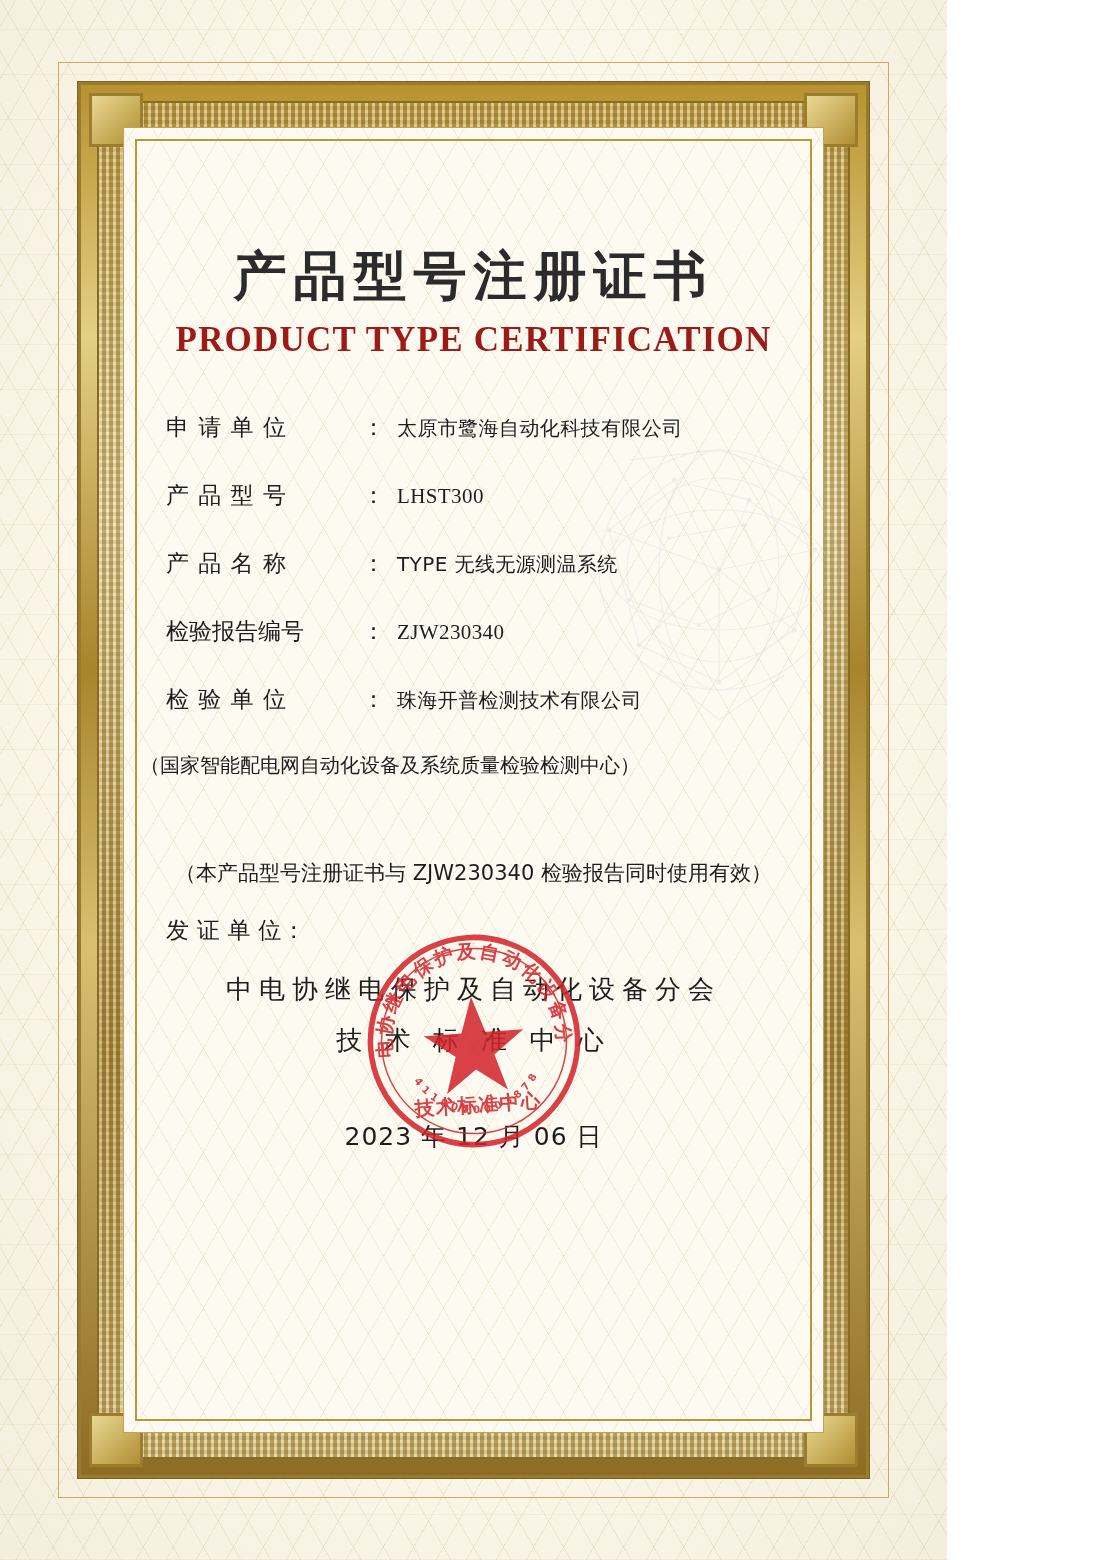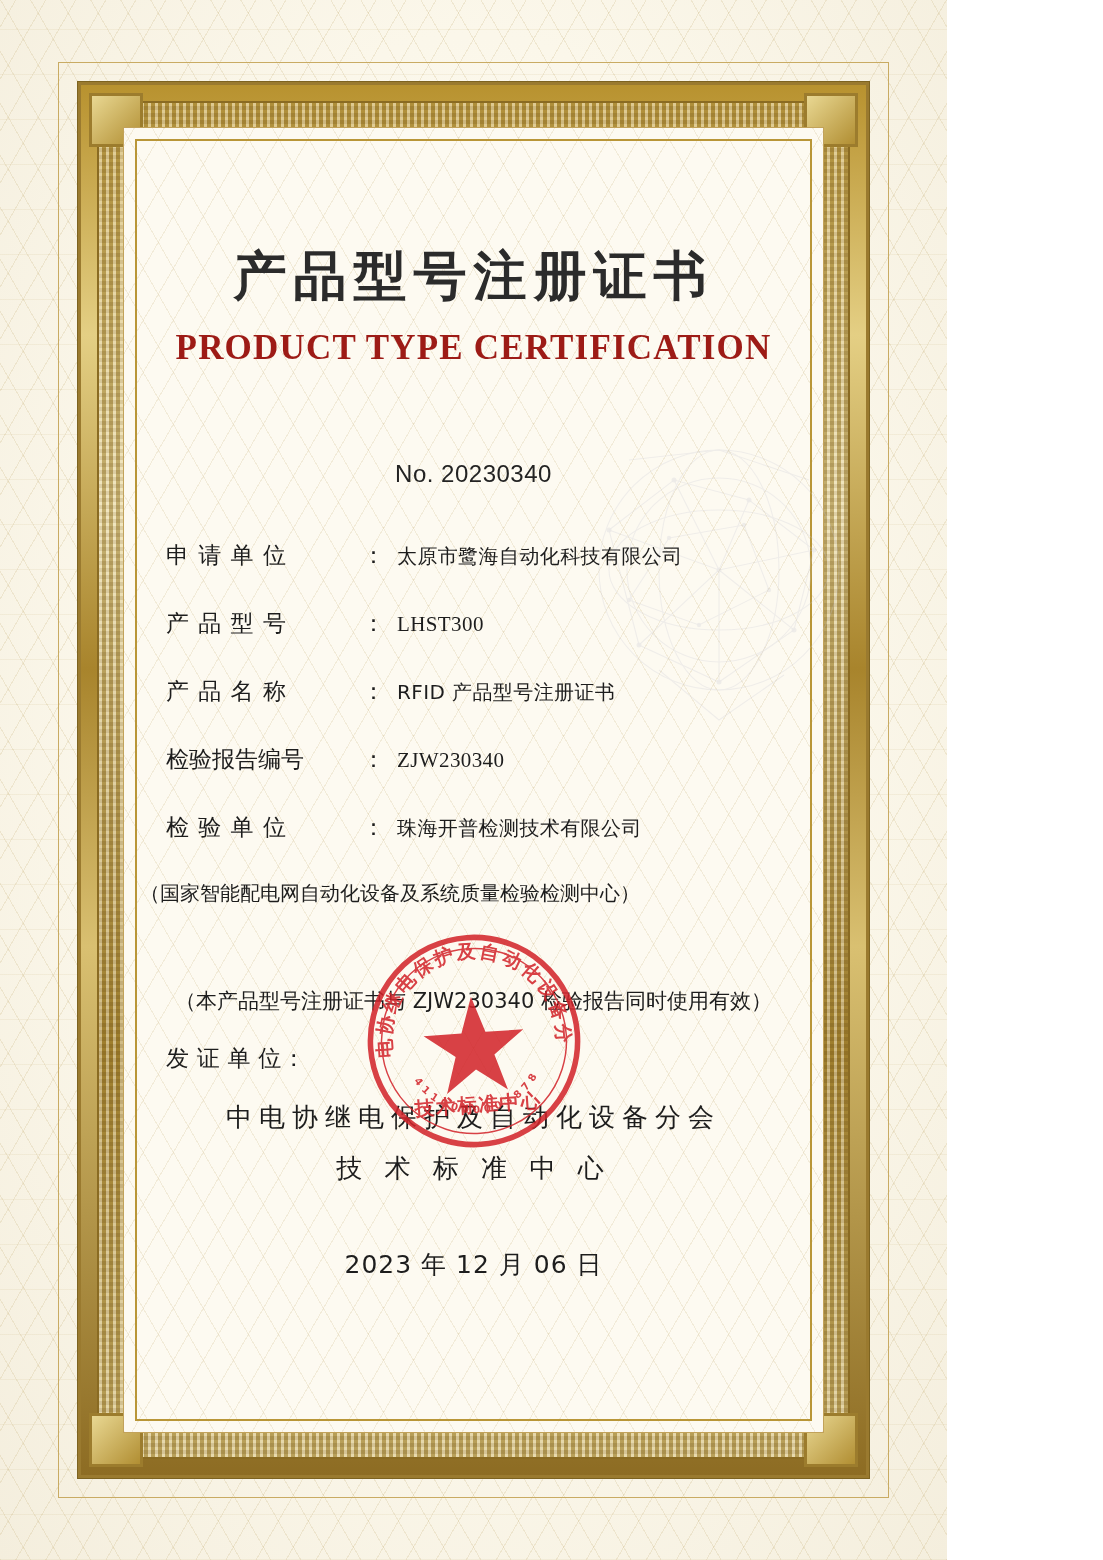--- a/index.html
+++ b/index.html
@@ -126,21 +126,21 @@
     margin-top: 96px;
     line-height: 1.1;
   }
   .title-en {
     text-align: center;
     font-family: "Liberation Serif", serif;
     font-weight: bold;
     font-size: 35px;
     letter-spacing: 1.2px;
     color: #9d1b16;
-    margin-top: 24px;
+    margin-top: 16px;
   }
 
   .serial {
     text-align: center;
     font-family: "Liberation Sans", sans-serif;
     font-size: 24px;
     color: #232323;
     margin-top: 92px;
     letter-spacing: .5px;
   }
@@ -290,40 +290,39 @@
       <circle cx="60" cy="180" r="2.2"></circle>
     </g>
   </svg>
 
   <div class="content">
 
     <div class="title-cn">产品型号注册证书</div>
 
     <div class="title-en">PRODUCT TYPE CERTIFICATION</div>
 
-    <div class="serial">No. 20230340</div>
 
     <div class="fields">
 
       <div class="field-row">
         <span class="field-label">申 请 单 位</span>
         <span class="field-colon">：</span>
         <span class="field-value">太原市鹭海自动化科技有限公司</span>
       </div>
 
       <div class="field-row">
         <span class="field-label">产 品 型 号</span>
         <span class="field-colon">：</span>
         <span class="field-value latin">LHST300</span>
       </div>
 
       <div class="field-row">
         <span class="field-label">产 品 名 称</span>
         <span class="field-colon">：</span>
-        <span class="field-value">RFID 产品型号注册证书</span>
+        <span class="field-value">TYPE 无线无源测温系统</span>
       </div>
 
       <div class="field-row">
         <span class="field-label tight">检验报告编号</span>
         <span class="field-colon">：</span>
         <span class="field-value latin">ZJW230340</span>
       </div>
 
       <div class="field-row">
         <span class="field-label">检 验 单 位</span>

